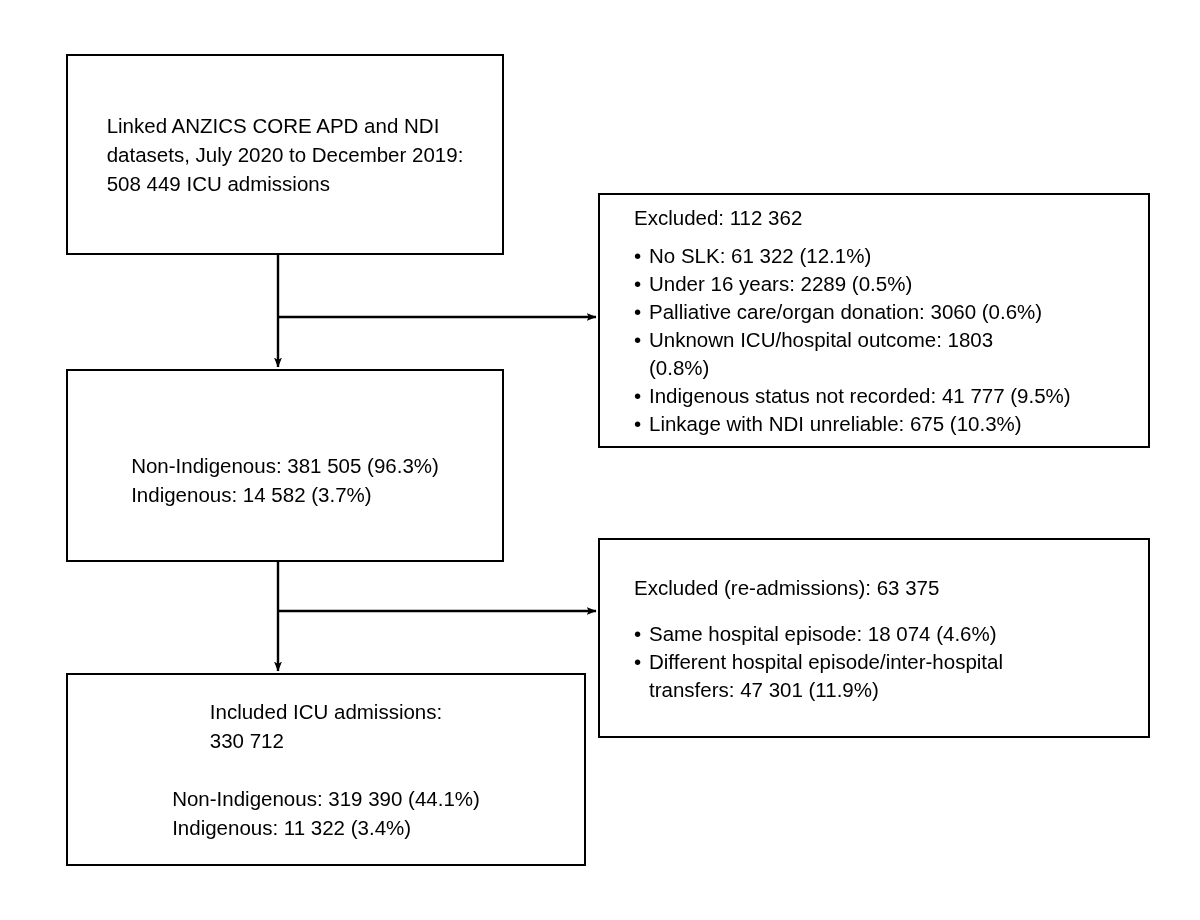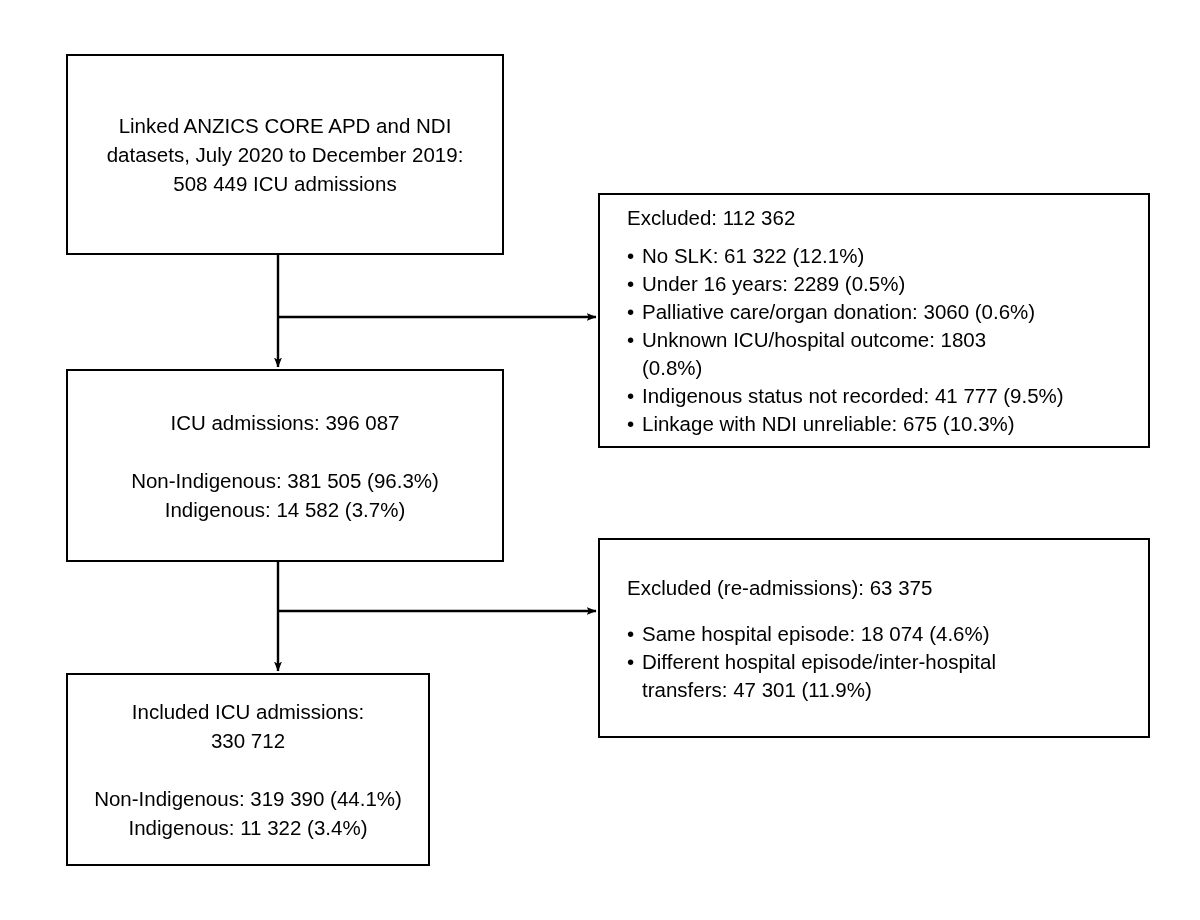--- a/index.html
+++ b/index.html
@@ -33,36 +33,36 @@
     box-sizing: border-box;
     border: 2px solid #000000;
     background: #ffffff;
     display: flex;
     flex-direction: column;
     justify-content: center;
   }
   
   .main-box {
     align-items: center;
-    text-align: center;
+    text-align: left;
     padding: 6px 4px;
   }
   .main-box .para {
     font-size: 20.5px;
     line-height: 29px;
     white-space: pre-line;
   }
   .main-box .para.gap-above {
     margin-top: 29px;
   }
   
   .excl-box {
     align-items: flex-start;
     text-align: left;
-    padding: 6px 20px 6px 27px;
+    padding: 6px 20px 6px 34px;
   }
   .excl-title {
     font-size: 20.5px;
     line-height: 29px;
     margin-bottom: 10px;
   }
   .excl-list {
     list-style: none;
     margin: 0;
     padding: 0;
@@ -102,26 +102,25 @@
     <line x1="278" y1="611" x2="596" y2="611" stroke="#000000" stroke-width="2.4" marker-end="url(#arrowhead)"></line>
   </svg>
 
   <div class="node-box main-box" style="left:66px; top:54px; width:438px; height:201px;">
     <div class="para">Linked ANZICS CORE APD and NDI
 datasets, July 2020 to December 2019:
 508 449 ICU admissions</div>
   </div>
 
   <div class="node-box main-box" style="left:66px; top:369px; width:438px; height:193px;">
-    <div class="para">ICU admissions: 396 087</div>
     <div class="para gap-above">Non-Indigenous: 381 505 (96.3%)
 Indigenous: 14 582 (3.7%)</div>
   </div>
 
-  <div class="node-box main-box" style="left:66px; top:673px; width:364px; height:193px;">
+  <div class="node-box main-box" style="left:66px; top:673px; width:520px; height:193px;">
     <div class="para">Included ICU admissions:
 330 712</div>
     <div class="para gap-above">Non-Indigenous: 319 390 (44.1%)
 Indigenous: 11 322 (3.4%)</div>
   </div>
 
   <div class="node-box excl-box" style="left:598px; top:193px; width:552px; height:255px;">
     <div class="excl-title">Excluded: 112 362</div>
     <ul class="excl-list">
       <li>No SLK: 61 322 (12.1%)</li>

